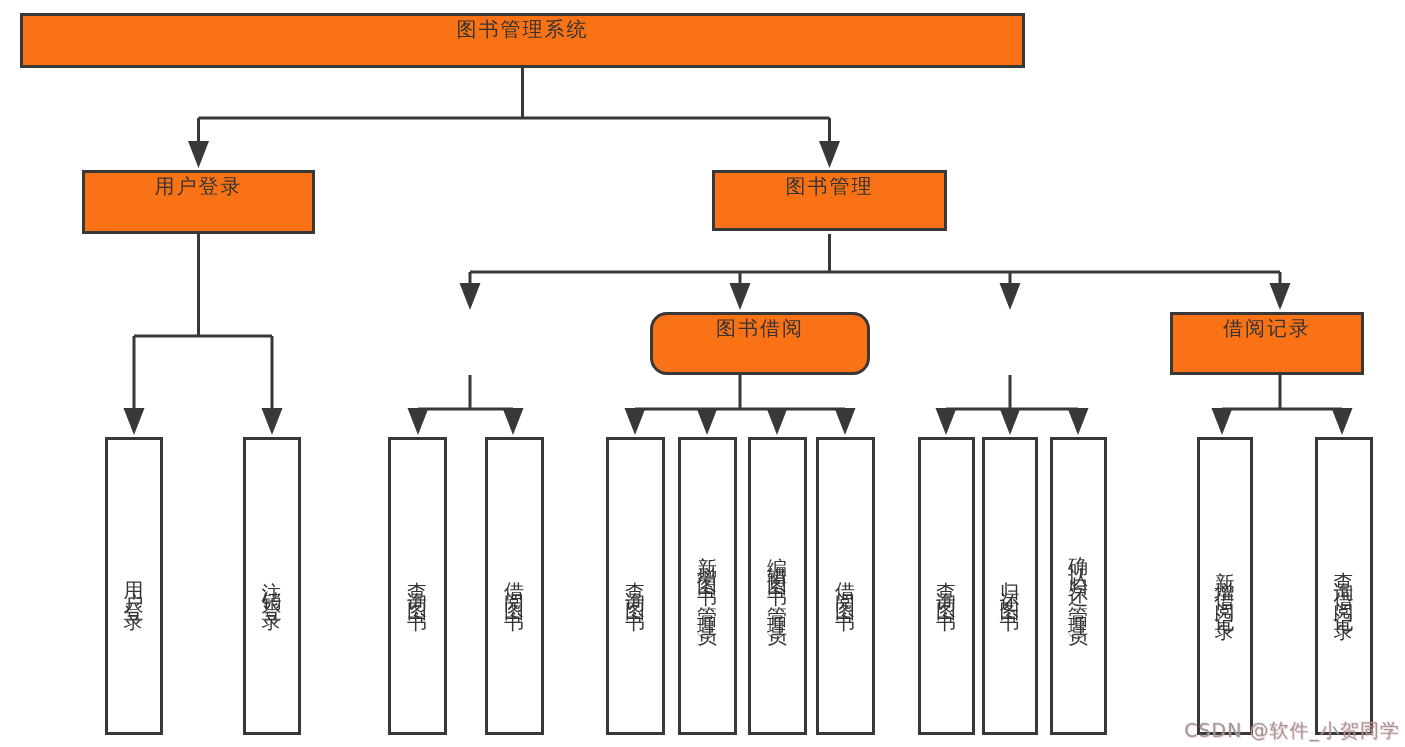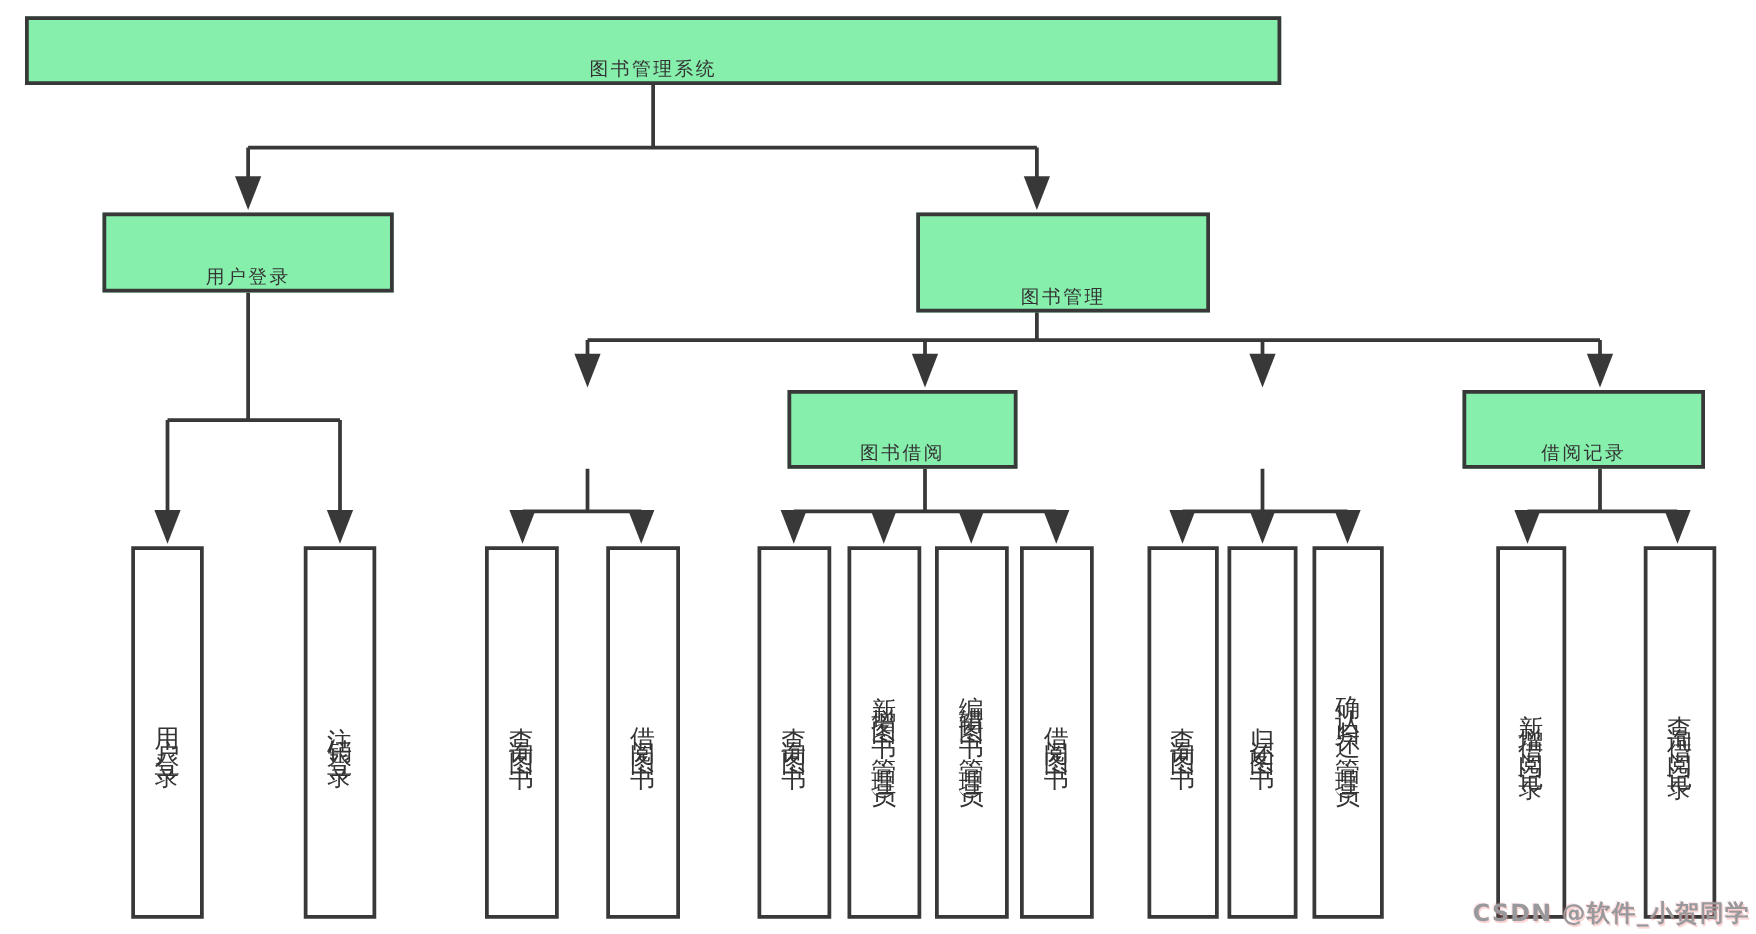--- a/index.html
+++ b/index.html
@@ -12,27 +12,27 @@
     overflow: hidden;
   }
   .connectors {
     position: absolute;
     left: 0; top: 0;
     width: 1405px; height: 747px;
   }
   .node {
     position: absolute;
     box-sizing: border-box;
-    background: #86efac;
+    background: #f97316;
     border: 3px solid #383838;
     display: flex;
-    align-items: flex-end;
+    align-items: flex-start;
     justify-content: center;
     color: #333333;
-    font-size: 15px;
+    font-size: 20px;
     letter-spacing: 2px;
     white-space: nowrap;
   }
   .vnode {
     position: absolute;
     box-sizing: border-box;
     background: #ffffff;
     border: 3px solid #383838;
     display: flex;
     align-items: center;
@@ -48,30 +48,29 @@
   }
   .watermark {
     position: absolute;
     right: 5px;
     bottom: 3px;
     font-size: 19px;
     letter-spacing: 1px;
     color: #98999c;
     text-shadow: 1px 1px 0 rgba(249, 116, 116, 0.30), -1px -1px 0 rgba(249, 116, 116, 0.18);
     white-space: nowrap;
-    font-weight: bold;
   }
 
   
   .n-root   { left: 20px;   top: 13px;  width: 1005px; height: 55px; }
   .n-login  { left: 82px;   top: 170px; width: 233px;  height: 64px; }
-  .n-mgmt   { left: 712px;  top: 170px; width: 235px;  height: 80px; margin-left: 21px; }
+  .n-mgmt   { left: 712px;  top: 170px; width: 235px;  height: 61px; }
 
   .n-nbr    { left: 360px;  top: 312px; width: 220px;  height: 63px; }
-  .n-bb     { left: 630px;  top: 312px; width: 184px;  height: 63px; }
+  .n-bb     { left: 650px;  top: 312px; width: 220px;  height: 63px; border-radius: 17px; }
   .n-cb     { left: 900px;  top: 312px; width: 220px;  height: 63px; }
   .n-br     { left: 1170px; top: 312px; width: 194px;  height: 63px; }
 
   .leaf     { top: 437px; height: 298px; }
   .l-1  { left: 105px;  width: 58px; }
   .l-2  { left: 243px;  width: 58px; }
   .l-3  { left: 388px;  width: 59px; }
   .l-4  { left: 485px;  width: 59px; }
   .l-5  { left: 606px;  width: 59px; }
   .l-6  { left: 678px;  width: 59px; }

